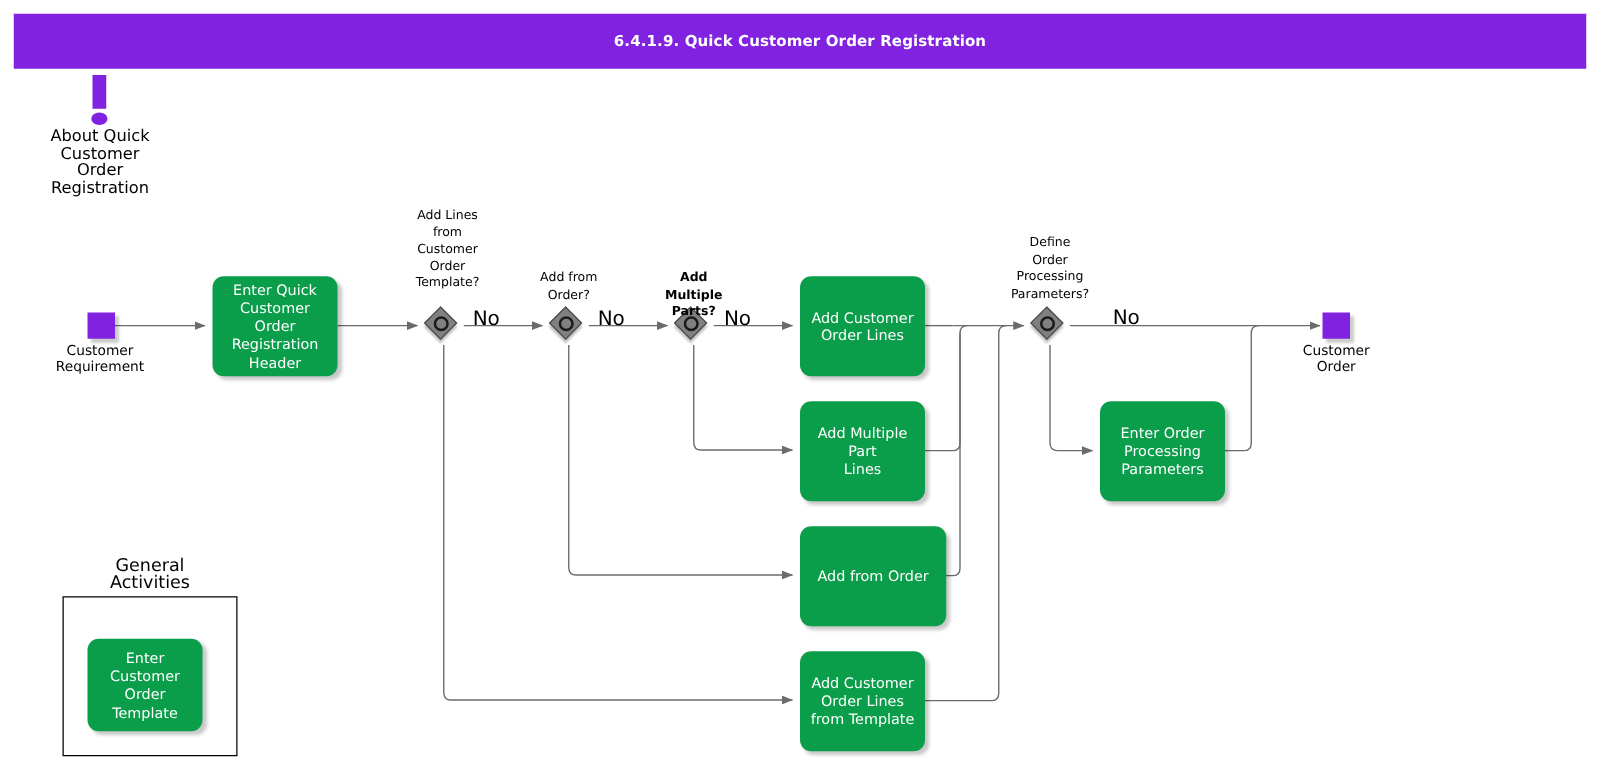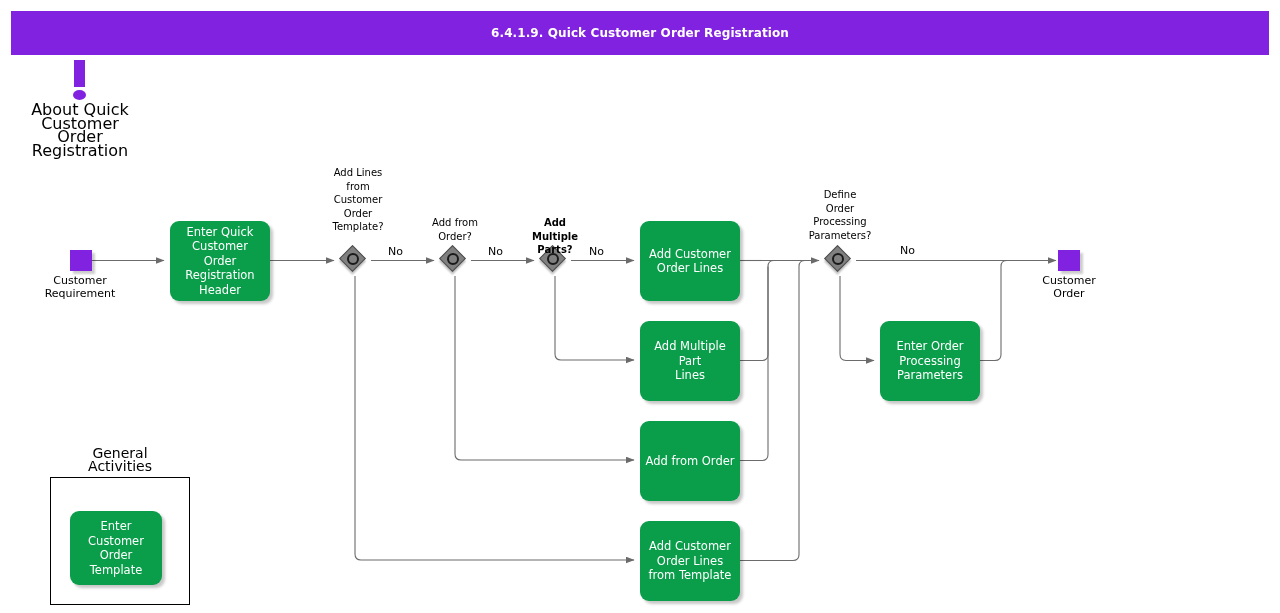--- a/index.html
+++ b/index.html
@@ -112,23 +112,23 @@
     font-size: 11px;
     line-height: 13px;
     color: #000000;
     text-align: center;
     white-space: pre-line;
   }
 
   
   .edgelbl {
     position: absolute;
-    font-size: 11px;
-    color: #000000;
-    text-align: right;
+    font-size: 16px;
+    color: #000000;
+    text-align: center;
   }
 
   
   .note-bar {
     position: absolute;
     left: 74px;
     top: 60px;
     width: 11px;
     height: 27px;
     background: #8122e0;
@@ -140,21 +140,21 @@
     width: 13px;
     height: 10px;
     border-radius: 50%;
     background: #8122e0;
   }
   .note-lbl {
     position: absolute;
     left: 20px;
     top: 103px;
     width: 120px;
-    font-size: 16px;
+    font-size: 13px;
     line-height: 13.5px;
     color: #000000;
     text-align: center;
     white-space: pre-line;
   }
 
   
   .group-title {
     position: absolute;
     left: 60px;
@@ -253,21 +253,21 @@
   <div class="act" style="left:640px; top:221px; width:100px; height:80px;">
     <span style="white-space: pre-line;">Add Customer
 Order Lines</span>
   </div>
 
   <div class="act" style="left:640px; top:321px; width:100px; height:80px;">
     <span style="white-space: pre-line;">Add Multiple Part
 Lines</span>
   </div>
 
-  <div class="act" style="left:640px; top:421px; width:100px; height:80px;">
+  <div class="act" style="left:640px; top:421px; width:117px; height:80px;">
     <span>Add from Order</span>
   </div>
 
   <div class="act" style="left:640px; top:521px; width:100px; height:80px;">
     <span style="white-space: pre-line;">Add Customer
 Order Lines
 from Template</span>
   </div>
 
   <div class="act" style="left:880px; top:321px; width:100px; height:80px;">

